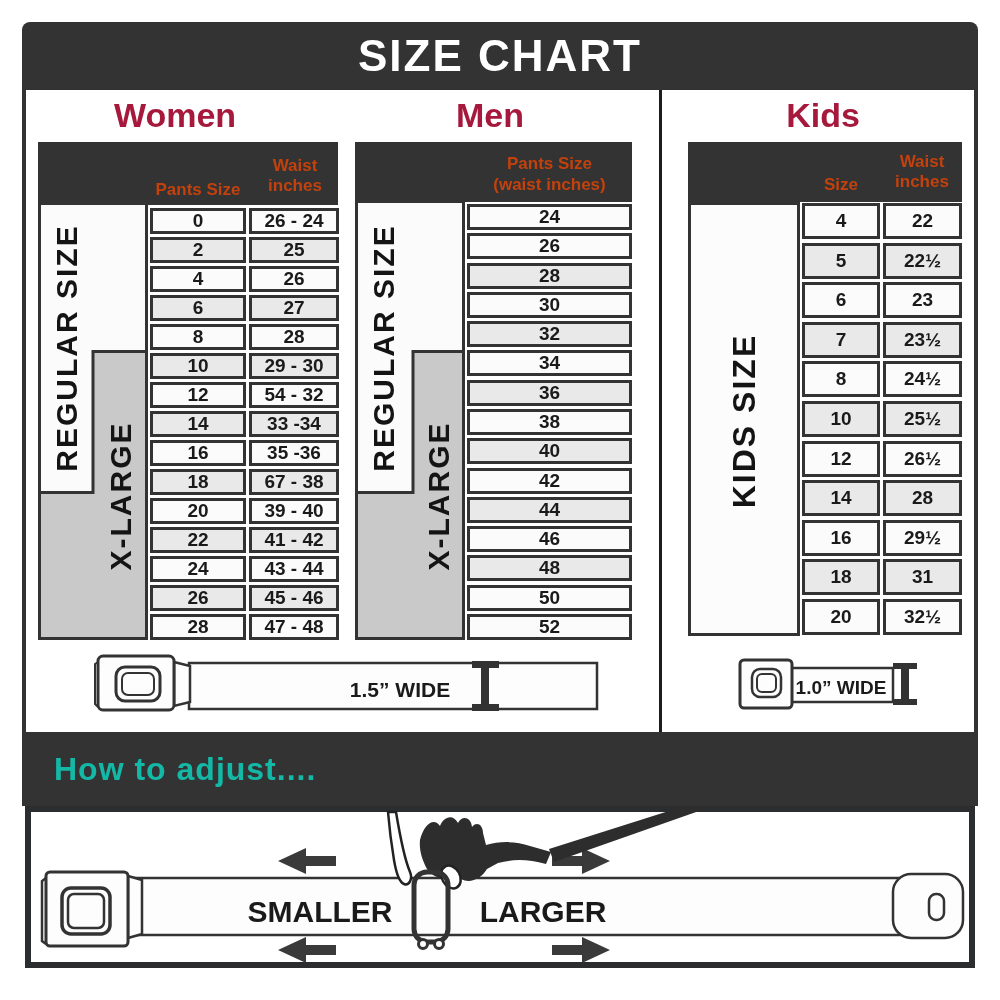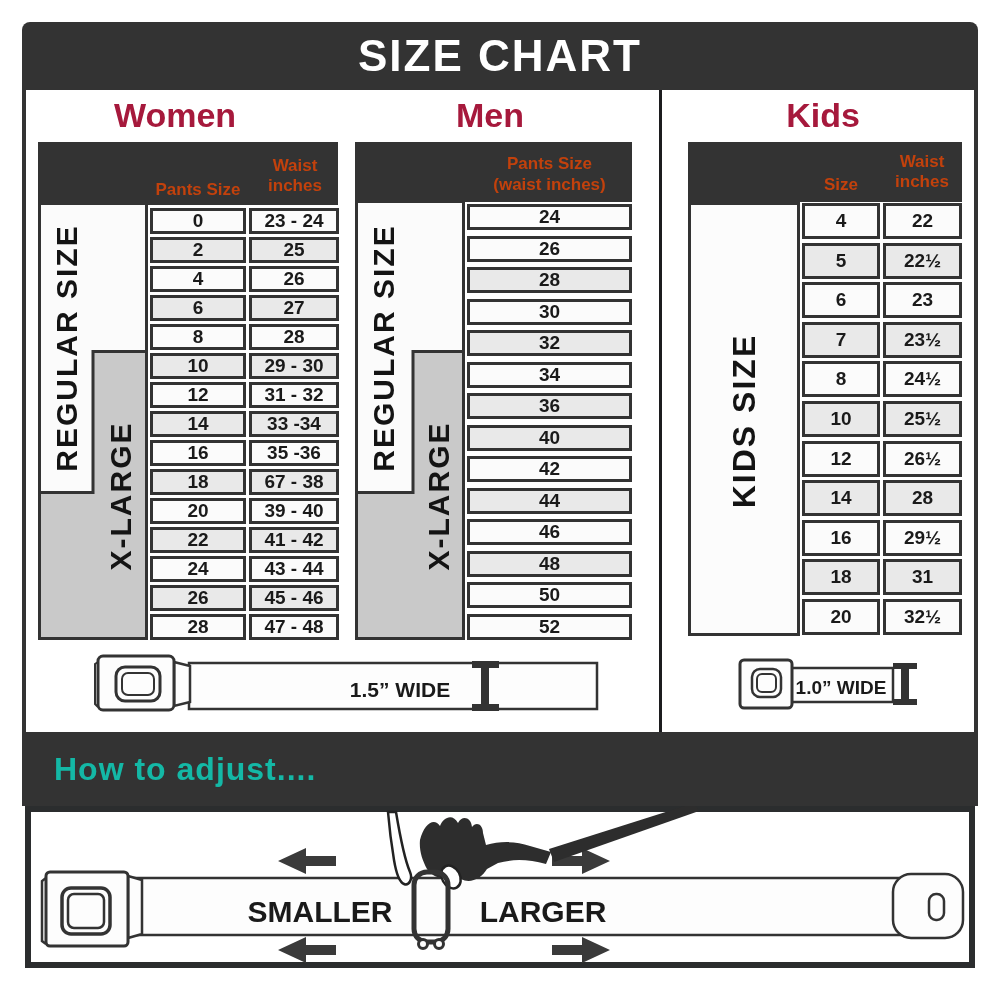--- a/index.html
+++ b/index.html
@@ -67,21 +67,21 @@
       <path d="M55,209.5 H108.5 V496.5 H1.5 V350.5 H55 Z" fill="#c9c9c9" stroke="#333333" stroke-width="3"></path>
     </svg>
     <div class="band" style="left:0;top:0;width:300px;height:63px;"></div>
     <div class="band-txt" style="left:112px;top:38px;width:96px;">Pants Size</div>
     <div class="band-txt" style="left:214px;top:14px;width:86px;">Waist inches</div>
     <div class="vlabel" style="left:-121px;top:190px;">REGULAR SIZE</div>
     <div class="vlabel" style="left:-67px;top:338px;">X-LARGE</div>
     <div class="rows" id="women-rows" style="left:112px;top:66px;width:189px;height:432px;">
         <div class="trow">
           <div class="cell c-wsize">0</div>
-          <div class="cell c-wwaist">23 - 24</div>
+          <div class="cell c-wwaist">26 - 24</div>
         </div>
         <div class="trow shaded">
           <div class="cell c-wsize">2</div>
           <div class="cell c-wwaist">25</div>
         </div>
         <div class="trow">
           <div class="cell c-wsize">4</div>
           <div class="cell c-wwaist">26</div>
         </div>
         <div class="trow shaded">
@@ -91,21 +91,21 @@
         <div class="trow">
           <div class="cell c-wsize">8</div>
           <div class="cell c-wwaist">28</div>
         </div>
         <div class="trow shaded">
           <div class="cell c-wsize">10</div>
           <div class="cell c-wwaist">29 - 30</div>
         </div>
         <div class="trow">
           <div class="cell c-wsize">12</div>
-          <div class="cell c-wwaist">31 - 32</div>
+          <div class="cell c-wwaist">54 - 32</div>
         </div>
         <div class="trow shaded">
           <div class="cell c-wsize">14</div>
           <div class="cell c-wwaist">33 -34</div>
         </div>
         <div class="trow">
           <div class="cell c-wsize">16</div>
           <div class="cell c-wwaist">35 -36</div>
         </div>
         <div class="trow shaded">
@@ -159,20 +159,23 @@
           <div class="cell c-msize">30</div>
         </div>
         <div class="trow shaded">
           <div class="cell c-msize">32</div>
         </div>
         <div class="trow">
           <div class="cell c-msize">34</div>
         </div>
         <div class="trow shaded">
           <div class="cell c-msize">36</div>
+        </div>
+        <div class="trow">
+          <div class="cell c-msize">38</div>
         </div>
         <div class="trow shaded">
           <div class="cell c-msize">40</div>
         </div>
         <div class="trow">
           <div class="cell c-msize">42</div>
         </div>
         <div class="trow shaded">
           <div class="cell c-msize">44</div>
         </div>

